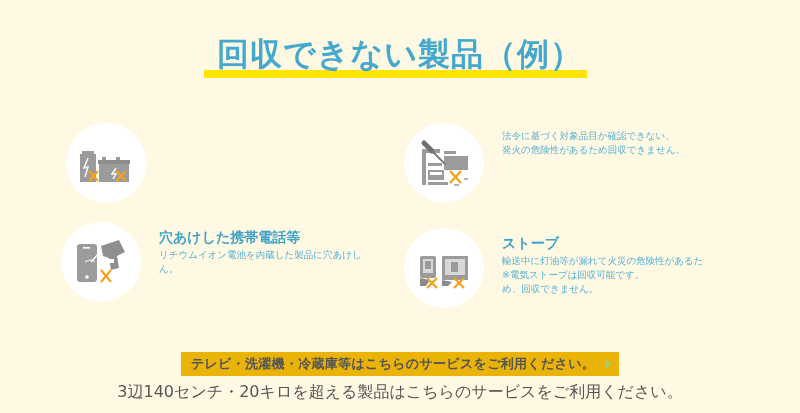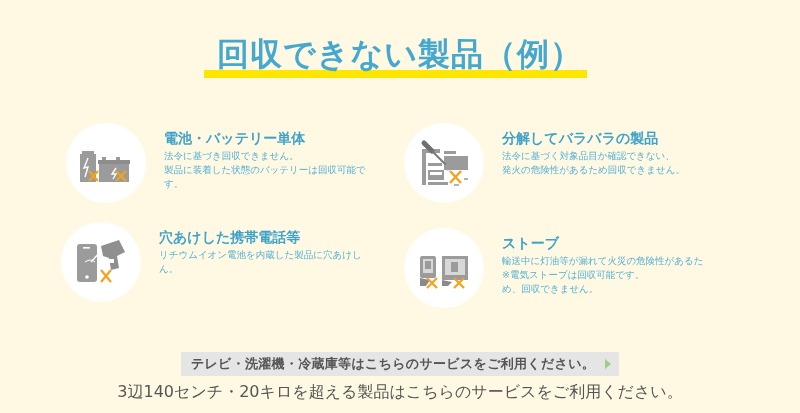--- a/index.html
+++ b/index.html
@@ -69,21 +69,21 @@
   #card-4 { left: 404px; top: 228px; }
 
   .cta-wrap {
     position: absolute;
     left: 0; top: 352px; width: 800px;
     text-align: center;
   }
   .cta {
     display: inline-flex;
     align-items: center;
-    background: #e5e5e5;
+    background: #eab308;
     color: #555555;
     font-size: 13px;
     font-weight: bold;
     height: 24px;
     padding: 0 8px 0 10px;
     text-decoration: none;
     letter-spacing: 0.3px;
   }
   .cta .arrow {
     display: inline-block;
@@ -119,28 +119,20 @@
 
       <rect x="26" y="24" width="4" height="3" fill="#9b9b9b"></rect>
       <rect x="40" y="24" width="4" height="3" fill="#9b9b9b"></rect>
       <rect x="22" y="27" width="32" height="4" fill="#8d8d8d"></rect>
       <rect x="23" y="31" width="30" height="18" fill="#9b9b9b"></rect>
       <path d="M40 35 L36 41 L40 41 L37 46" stroke="#ffffff" stroke-width="1.4" fill="none"></path>
 
       <path d="M13 38 L22 48 M22 38 L13 48" stroke="#f3a31c" stroke-width="2.2"></path>
       <path d="M40 38 L50 48 M50 38 L40 48" stroke="#f3a31c" stroke-width="2.2"></path>
     </svg>
-  </div>
-  <div class="text">
-    <div class="heading">電池・バッテリー単体</div>
-    <div class="desc">
-      <div>法令に基づき回収できません。</div>
-      <div>製品に装着した状態のバッテリーは回収可能で</div>
-      <div>す。</div>
-    </div>
   </div>
 </div>
 
 <div class="card" id="card-2">
   <div class="circle">
     <svg viewBox="0 0 60 60">
       <rect x="8" y="16" width="18" height="4" fill="#9b9b9b"></rect>
       <rect x="8" y="20" width="4" height="32" fill="#9b9b9b"></rect>
       <rect x="30" y="18" width="12" height="3" fill="#9b9b9b"></rect>
       <rect x="30" y="23" width="24" height="14" fill="#9b9b9b"></rect>
@@ -151,21 +143,20 @@
 
       <path d="M10 10 L18 18" stroke="#6f6f6f" stroke-width="5" stroke-linecap="round"></path>
       <path d="M18 18 L32 32" stroke="#7a7a7a" stroke-width="2"></path>
       <circle cx="34" cy="34" r="3" fill="none" stroke="#9b9b9b" stroke-width="1"></circle>
       <path d="M40 52 L45 52 M50 46 L54 46" stroke="#9b9b9b" stroke-width="1.3"></path>
 
       <path d="M36 38 L47 50 M47 38 L36 50" stroke="#f3a31c" stroke-width="2.4"></path>
     </svg>
   </div>
   <div class="text">
-    <div class="heading">分解してバラバラの製品</div>
     <div class="desc">
       <div>法令に基づく対象品目か確認できない、</div>
       <div>発火の危険性があるため回収できません。</div>
     </div>
   </div>
 </div>
 
 <div class="card" id="card-3">
   <div class="circle">
     <svg viewBox="0 0 60 60">

